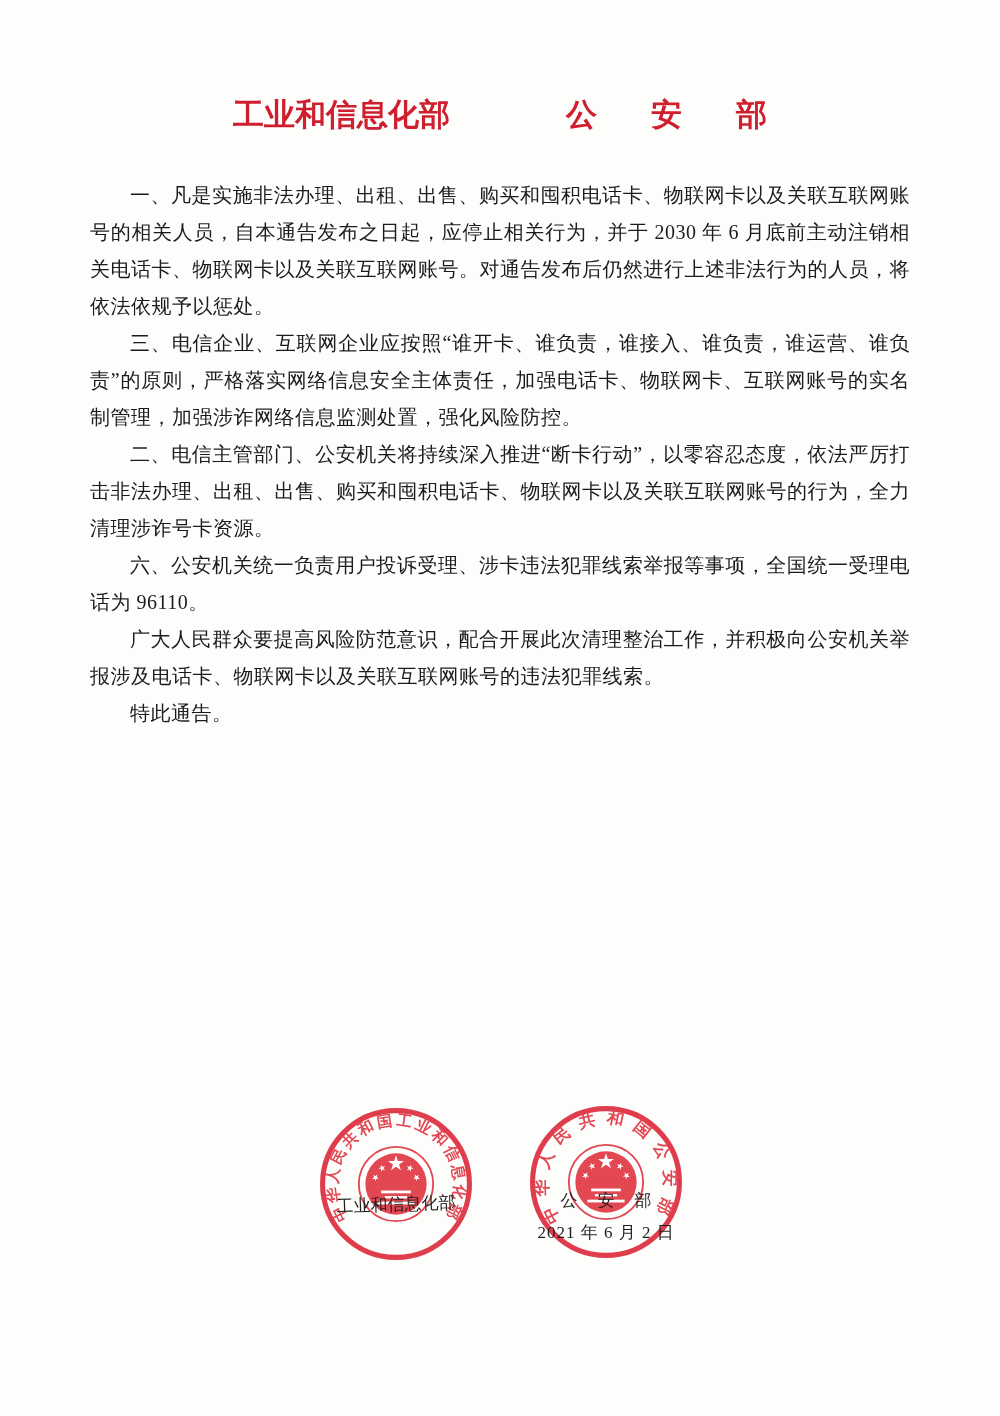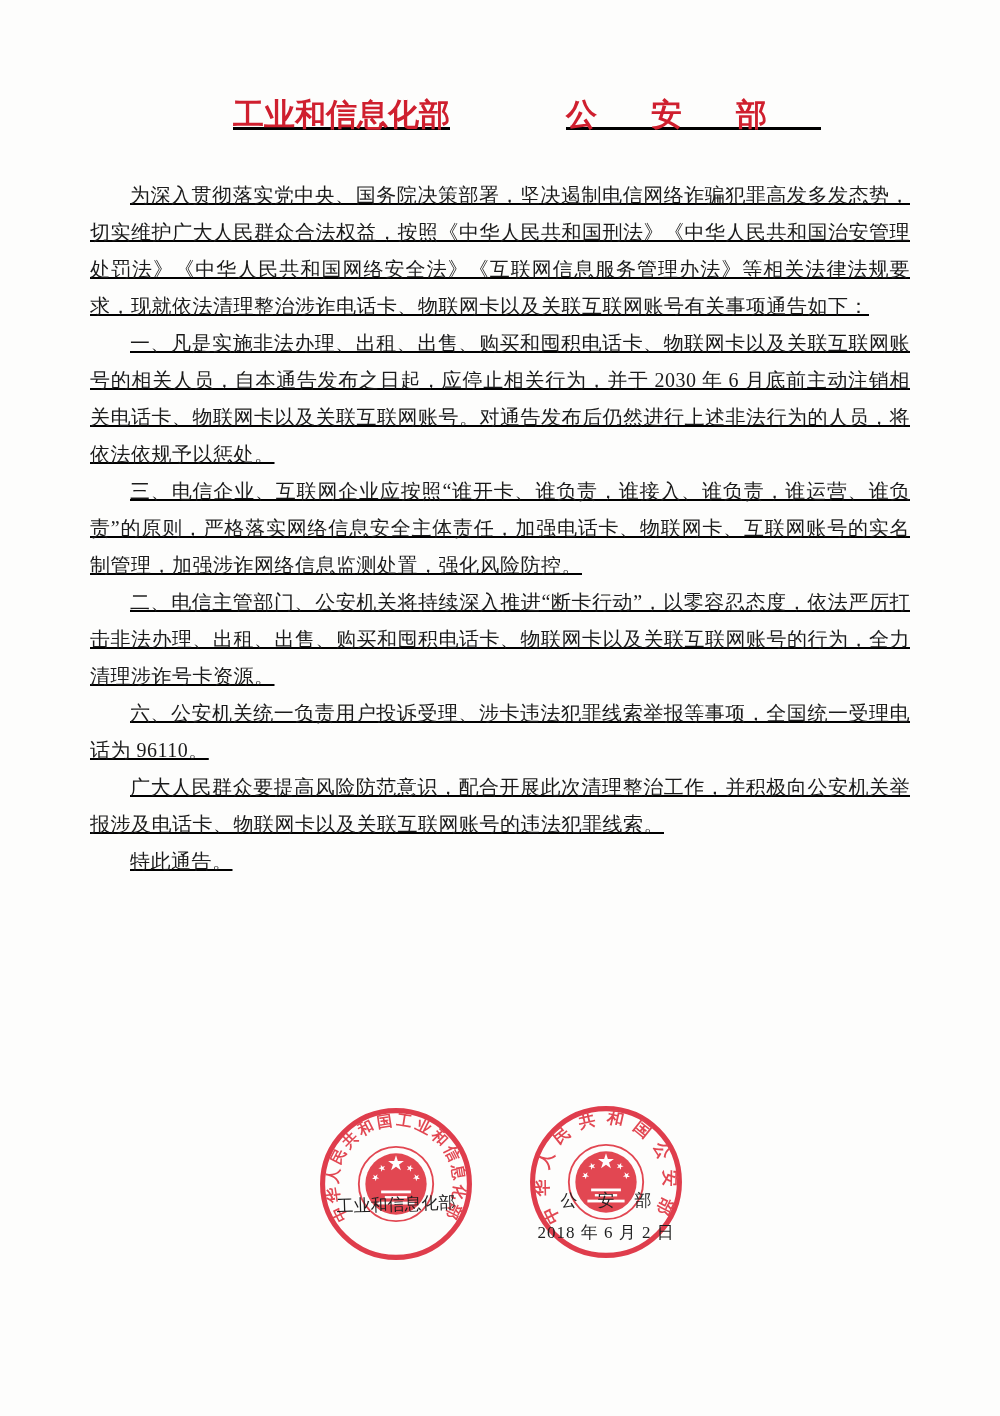--- a/index.html
+++ b/index.html
@@ -11,21 +11,20 @@
   }
   *{box-sizing:border-box;}
   html,body{margin:0;padding:0;}
   body{background:#ffffff;font-family:"Liberation Serif","DejaVu Serif",serif;}
   .page{
     position:relative;
     width:1000px;height:1416px;
     margin:0 auto;
     background:var(--page-bg);
     overflow:hidden;
-    text-decoration:underline;
   }
   .header-row{
     padding-top:97px;
     display:flex;
     justify-content:center;
     align-items:baseline;
     gap:116px;
   }
   .ministry{
     color:var(--header-red);
@@ -105,21 +104,20 @@
 
 <div class="page">
 
   <div class="header-row">
     <span class="ministry">工业和信息化部</span>
     <span class="ministry spread">公安部</span>
   </div>
 
 
   <div class="doc-body">
-    <p>为深入贯彻落实党中央、国务院决策部署，坚决遏制电信网络诈骗犯罪高发多发态势，切实维护广大人民群众合法权益，按照《中华人民共和国刑法》《中华人民共和国治安管理处罚法》《中华人民共和国网络安全法》《互联网信息服务管理办法》等相关法律法规要求，现就依法清理整治涉诈电话卡、物联网卡以及关联互联网账号有关事项通告如下：</p>
     <p>一、凡是实施非法办理、出租、出售、购买和囤积电话卡、物联网卡以及关联互联网账号的相关人员，自本通告发布之日起，应停止相关行为，并于 2030 年 6 月底前主动注销相关电话卡、物联网卡以及关联互联网账号。对通告发布后仍然进行上述非法行为的人员，将依法依规予以惩处。</p>
     <p>三、电信企业、互联网企业应按照“谁开卡、谁负责，谁接入、谁负责，谁运营、谁负责”的原则，严格落实网络信息安全主体责任，加强电话卡、物联网卡、互联网账号的实名制管理，加强涉诈网络信息监测处置，强化风险防控。</p>
     <p>二、电信主管部门、公安机关将持续深入推进“断卡行动”，以零容忍态度，依法严厉打击非法办理、出租、出售、购买和囤积电话卡、物联网卡以及关联互联网账号的行为，全力清理涉诈号卡资源。</p>
     <p>六、公安机关统一负责用户投诉受理、涉卡违法犯罪线索举报等事项，全国统一受理电话为 96110。</p>
     <p>广大人民群众要提高风险防范意识，配合开展此次清理整治工作，并积极向公安机关举报涉及电话卡、物联网卡以及关联互联网账号的违法犯罪线索。</p>
     <p>特此通告。</p>
   </div>
 
   <div class="seal seal-left">
     <svg viewBox="0 0 170 170">
@@ -164,16 +162,16 @@
         <use href="#starR" class="emblem-star" transform="translate(70,68) scale(4) rotate(-20)"></use>
         <use href="#starR" class="emblem-star" transform="translate(100,68) scale(4) rotate(20)"></use>
         <use href="#starR" class="emblem-star" transform="translate(63,78) scale(4) rotate(-40)"></use>
         <use href="#starR" class="emblem-star" transform="translate(107,78) scale(4) rotate(40)"></use>
         <rect class="emblem-gate" x="69" y="92" width="32" height="3"></rect>
         <rect class="emblem-gate" x="73" y="98" width="24" height="2.5"></rect>
         <rect class="emblem-gate" x="65" y="104" width="40" height="3"></rect>
       </g>
     </svg>
     <div class="seal-overlay overlay-mps">公安部</div>
-    <div class="seal-date">2018 年 6 月 2 日</div>
+    <div class="seal-date">2021 年 6 月 2 日</div>
   </div>
 
 </div>
 
 </body></html>

